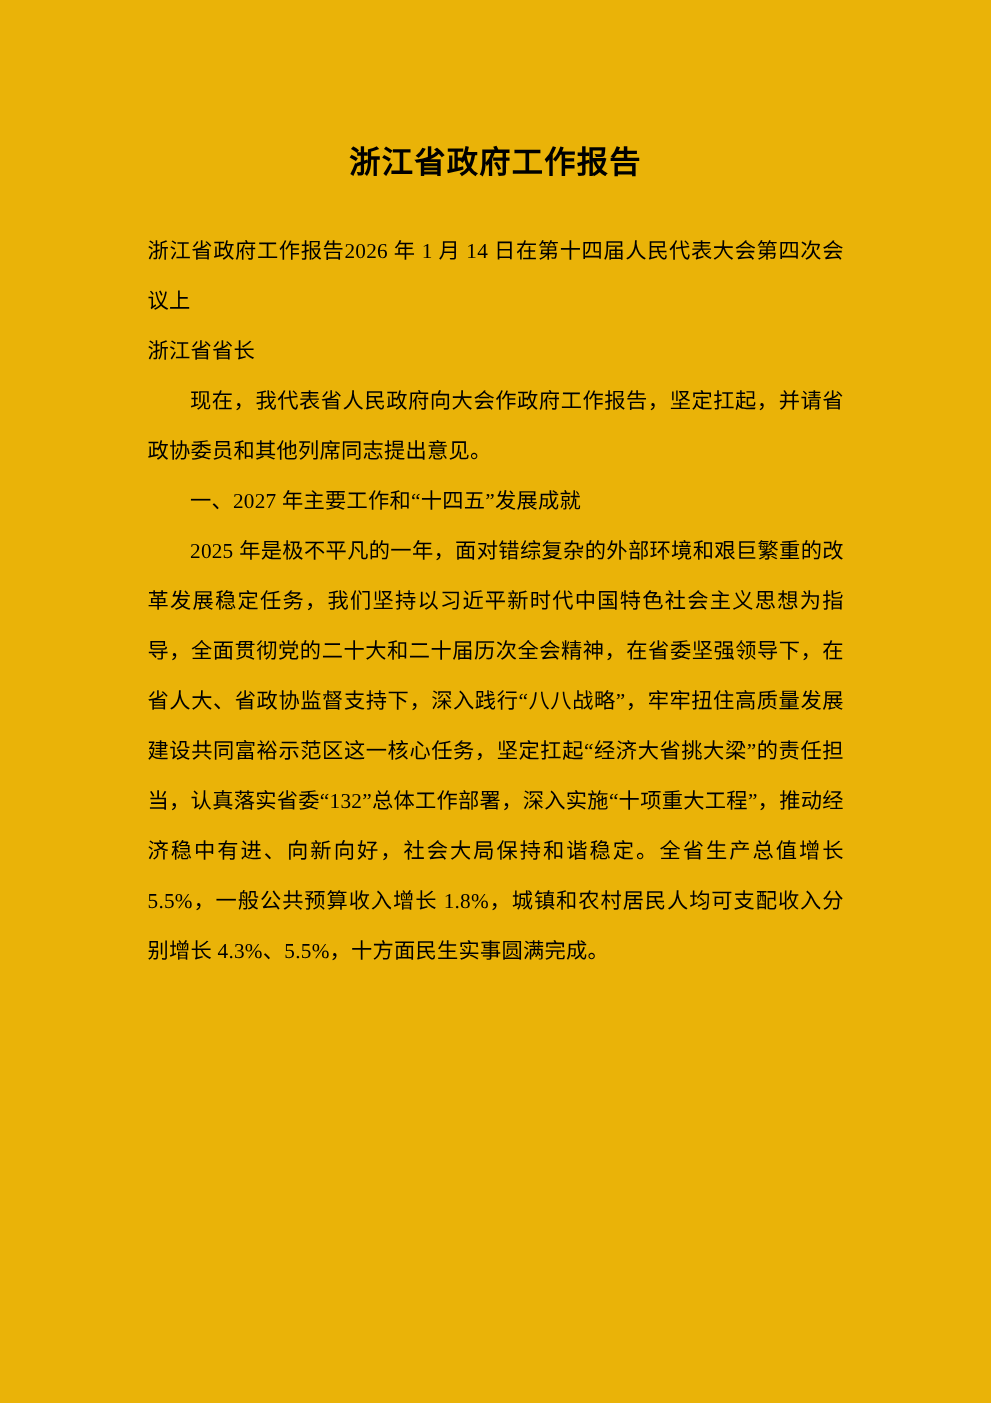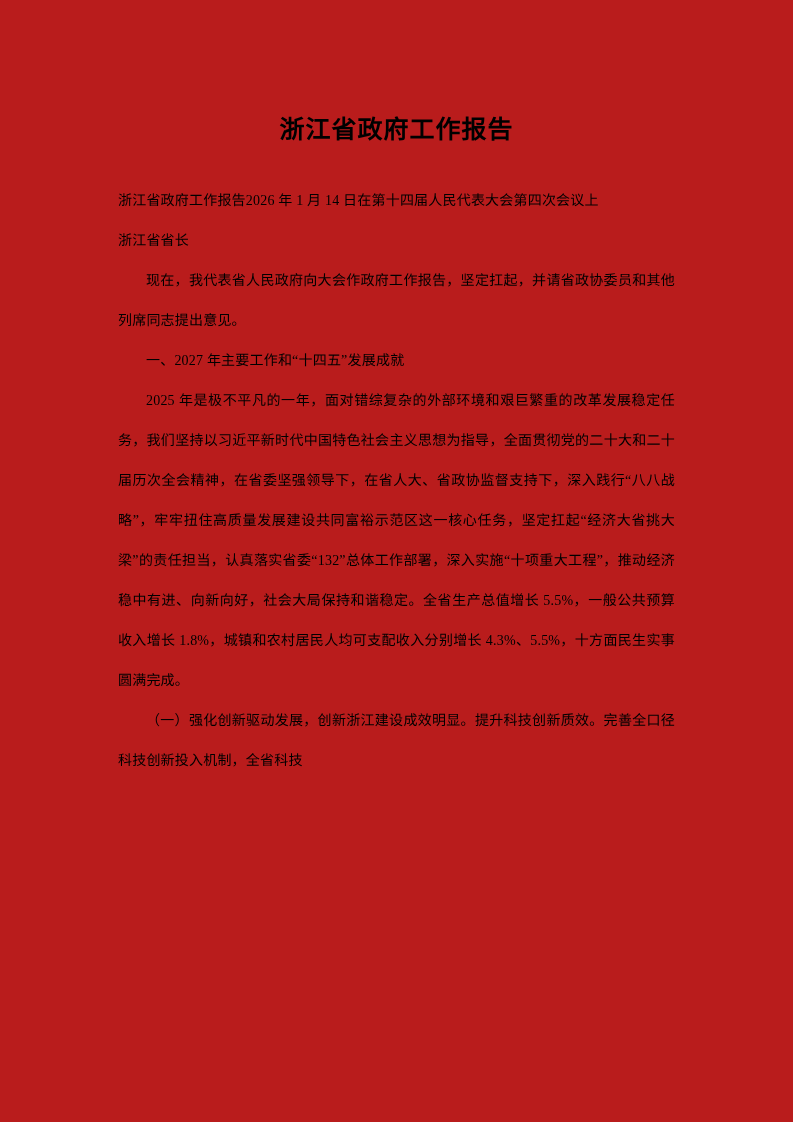--- a/index.html
+++ b/index.html
@@ -13,33 +13,33 @@
     font-family: "Liberation Serif", "DejaVu Serif", serif;
     color: #000000;
     overflow: hidden;
   }
   .page {
     position: relative;
     width: 793px;
     height: 1122px;
     box-sizing: border-box;
     padding: 112px 118px 80px 118px;
-    background: #b91c1c;
+    background: #eab308;
   }
   .doc-title {
     font-family: "DejaVu Sans", "Liberation Sans", sans-serif;
     font-weight: bold;
     font-size: 25px;
     text-align: center;
     letter-spacing: 1px;
     margin: 0 0 34px 0;
     line-height: 1.4;
   }
   .para {
-    font-size: 14px;
+    font-size: 17px;
     line-height: 40px;
     text-align: justify;
     text-justify: inter-ideograph;
     margin: 0;
     letter-spacing: 0.2px;
     font-family: "Liberation Serif", "DejaVu Serif", serif;
   }
   .indent {
     text-indent: 2em;
   }
@@ -58,15 +58,14 @@
 
   <p class="para noindent">浙江省省长</p>
 
 
   <p class="para indent">现在，我代表省人民政府向大会作政府工作报告，坚定扛起，并请省政协委员和其他列席同志提出意见。</p>
 
   <p class="para indent">一、2027 年主要工作和“十四五”发展成就</p>
 
   <p class="para indent">2025 年是极不平凡的一年，面对错综复杂的外部环境和艰巨繁重的改革发展稳定任务，我们坚持以习近平新时代中国特色社会主义思想为指导，全面贯彻党的二十大和二十届历次全会精神，在省委坚强领导下，在省人大、省政协监督支持下，深入践行“八八战略”，牢牢扭住高质量发展建设共同富裕示范区这一核心任务，坚定扛起“经济大省挑大梁”的责任担当，认真落实省委“132”总体工作部署，深入实施“十项重大工程”，推动经济稳中有进、向新向好，社会大局保持和谐稳定。全省生产总值增长 5.5%，一般公共预算收入增长 1.8%，城镇和农村居民人均可支配收入分别增长 4.3%、5.5%，十方面民生实事圆满完成。</p>
 
-  <p class="para indent">（一）强化创新驱动发展，创新浙江建设成效明显。提升科技创新质效。完善全口径科技创新投入机制，全省科技</p>
 
 </div>
 
 </body></html>

